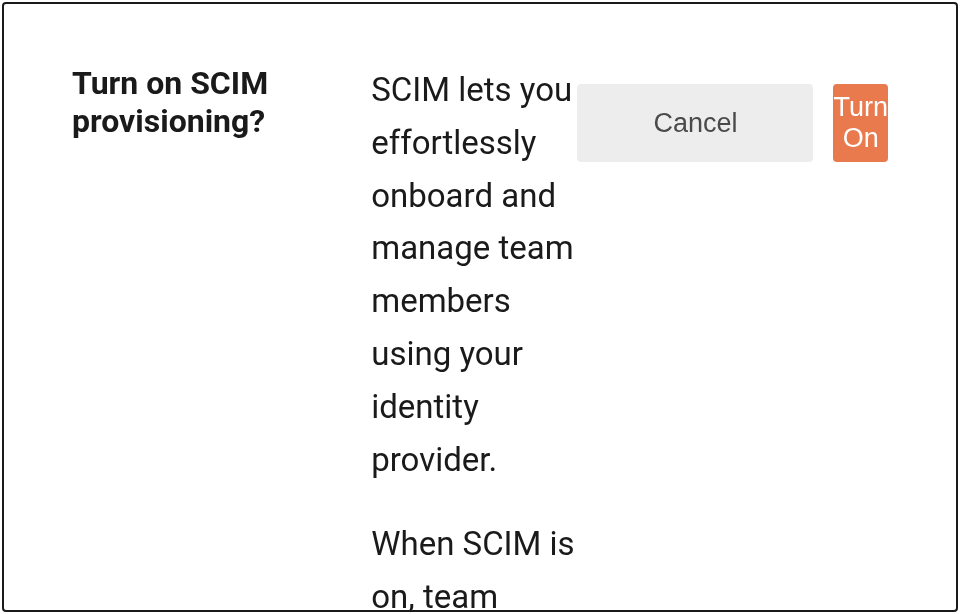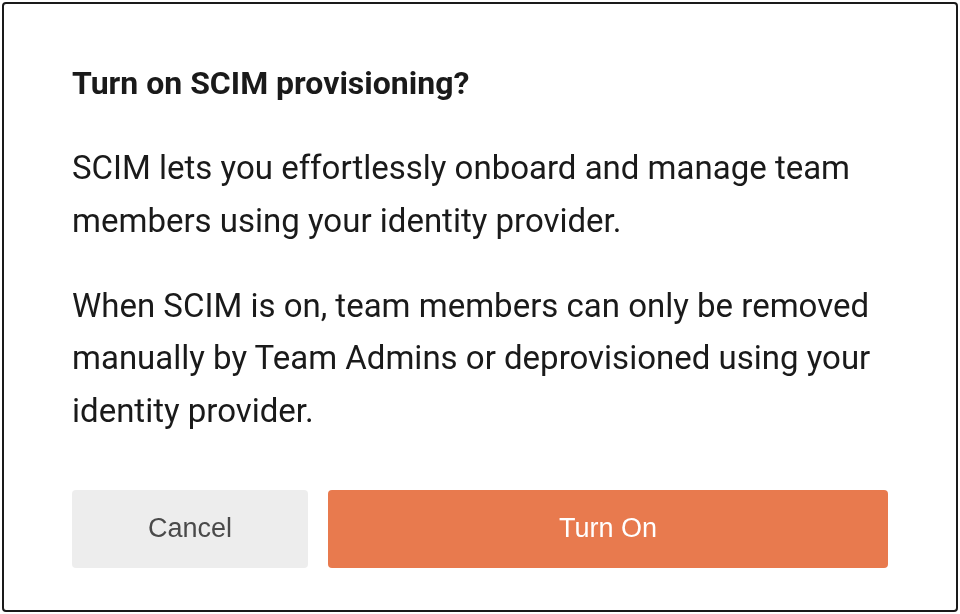--- a/index.html
+++ b/index.html
@@ -18,21 +18,21 @@
     }
     .dialog {
       width: 956px;
       height: 610px;
       margin: 2px;
       border: 2px solid #1a1a1a;
       border-radius: 4px;
       background: #ffffff;
       padding: 60px 68px 60px 68px;
       display: flex;
-      flex-direction: column;
+      flex-direction: row;
     }
     .dialog-title {
       font-size: 32px;
       font-weight: 700;
       color: #1a1a1a;
       margin-bottom: 40px;
     }
     .dialog-body {
       flex: 1;
     }

